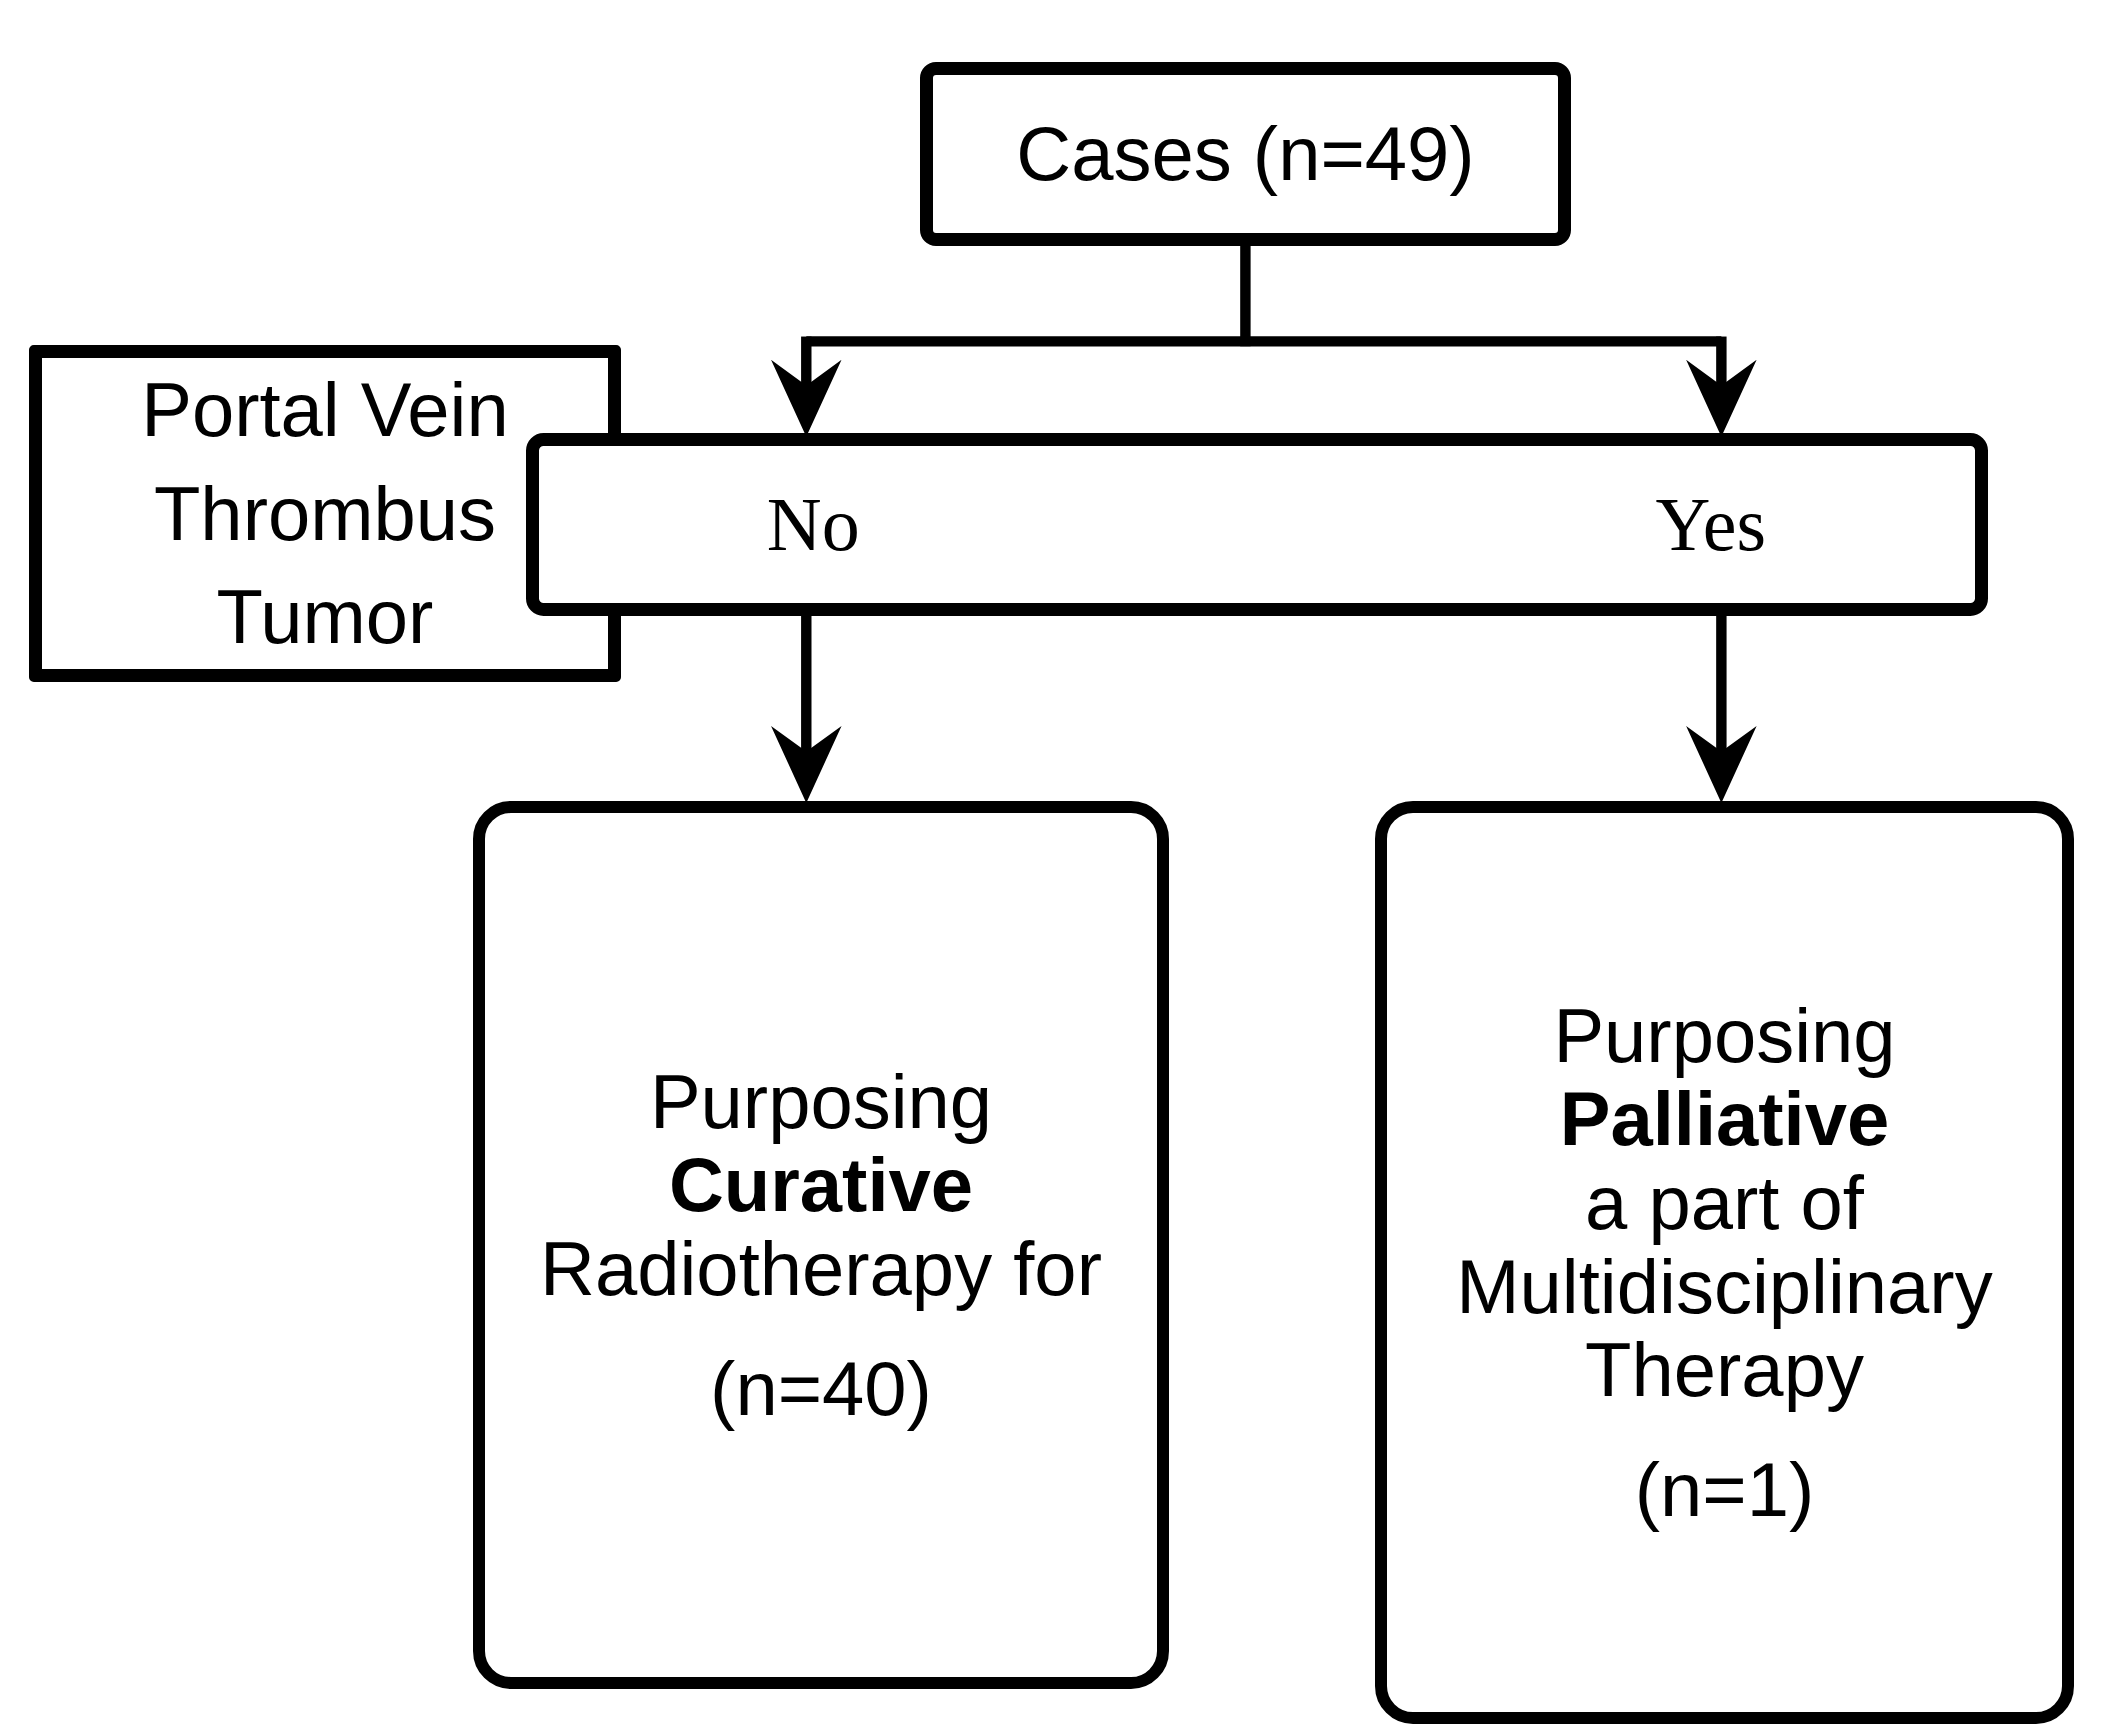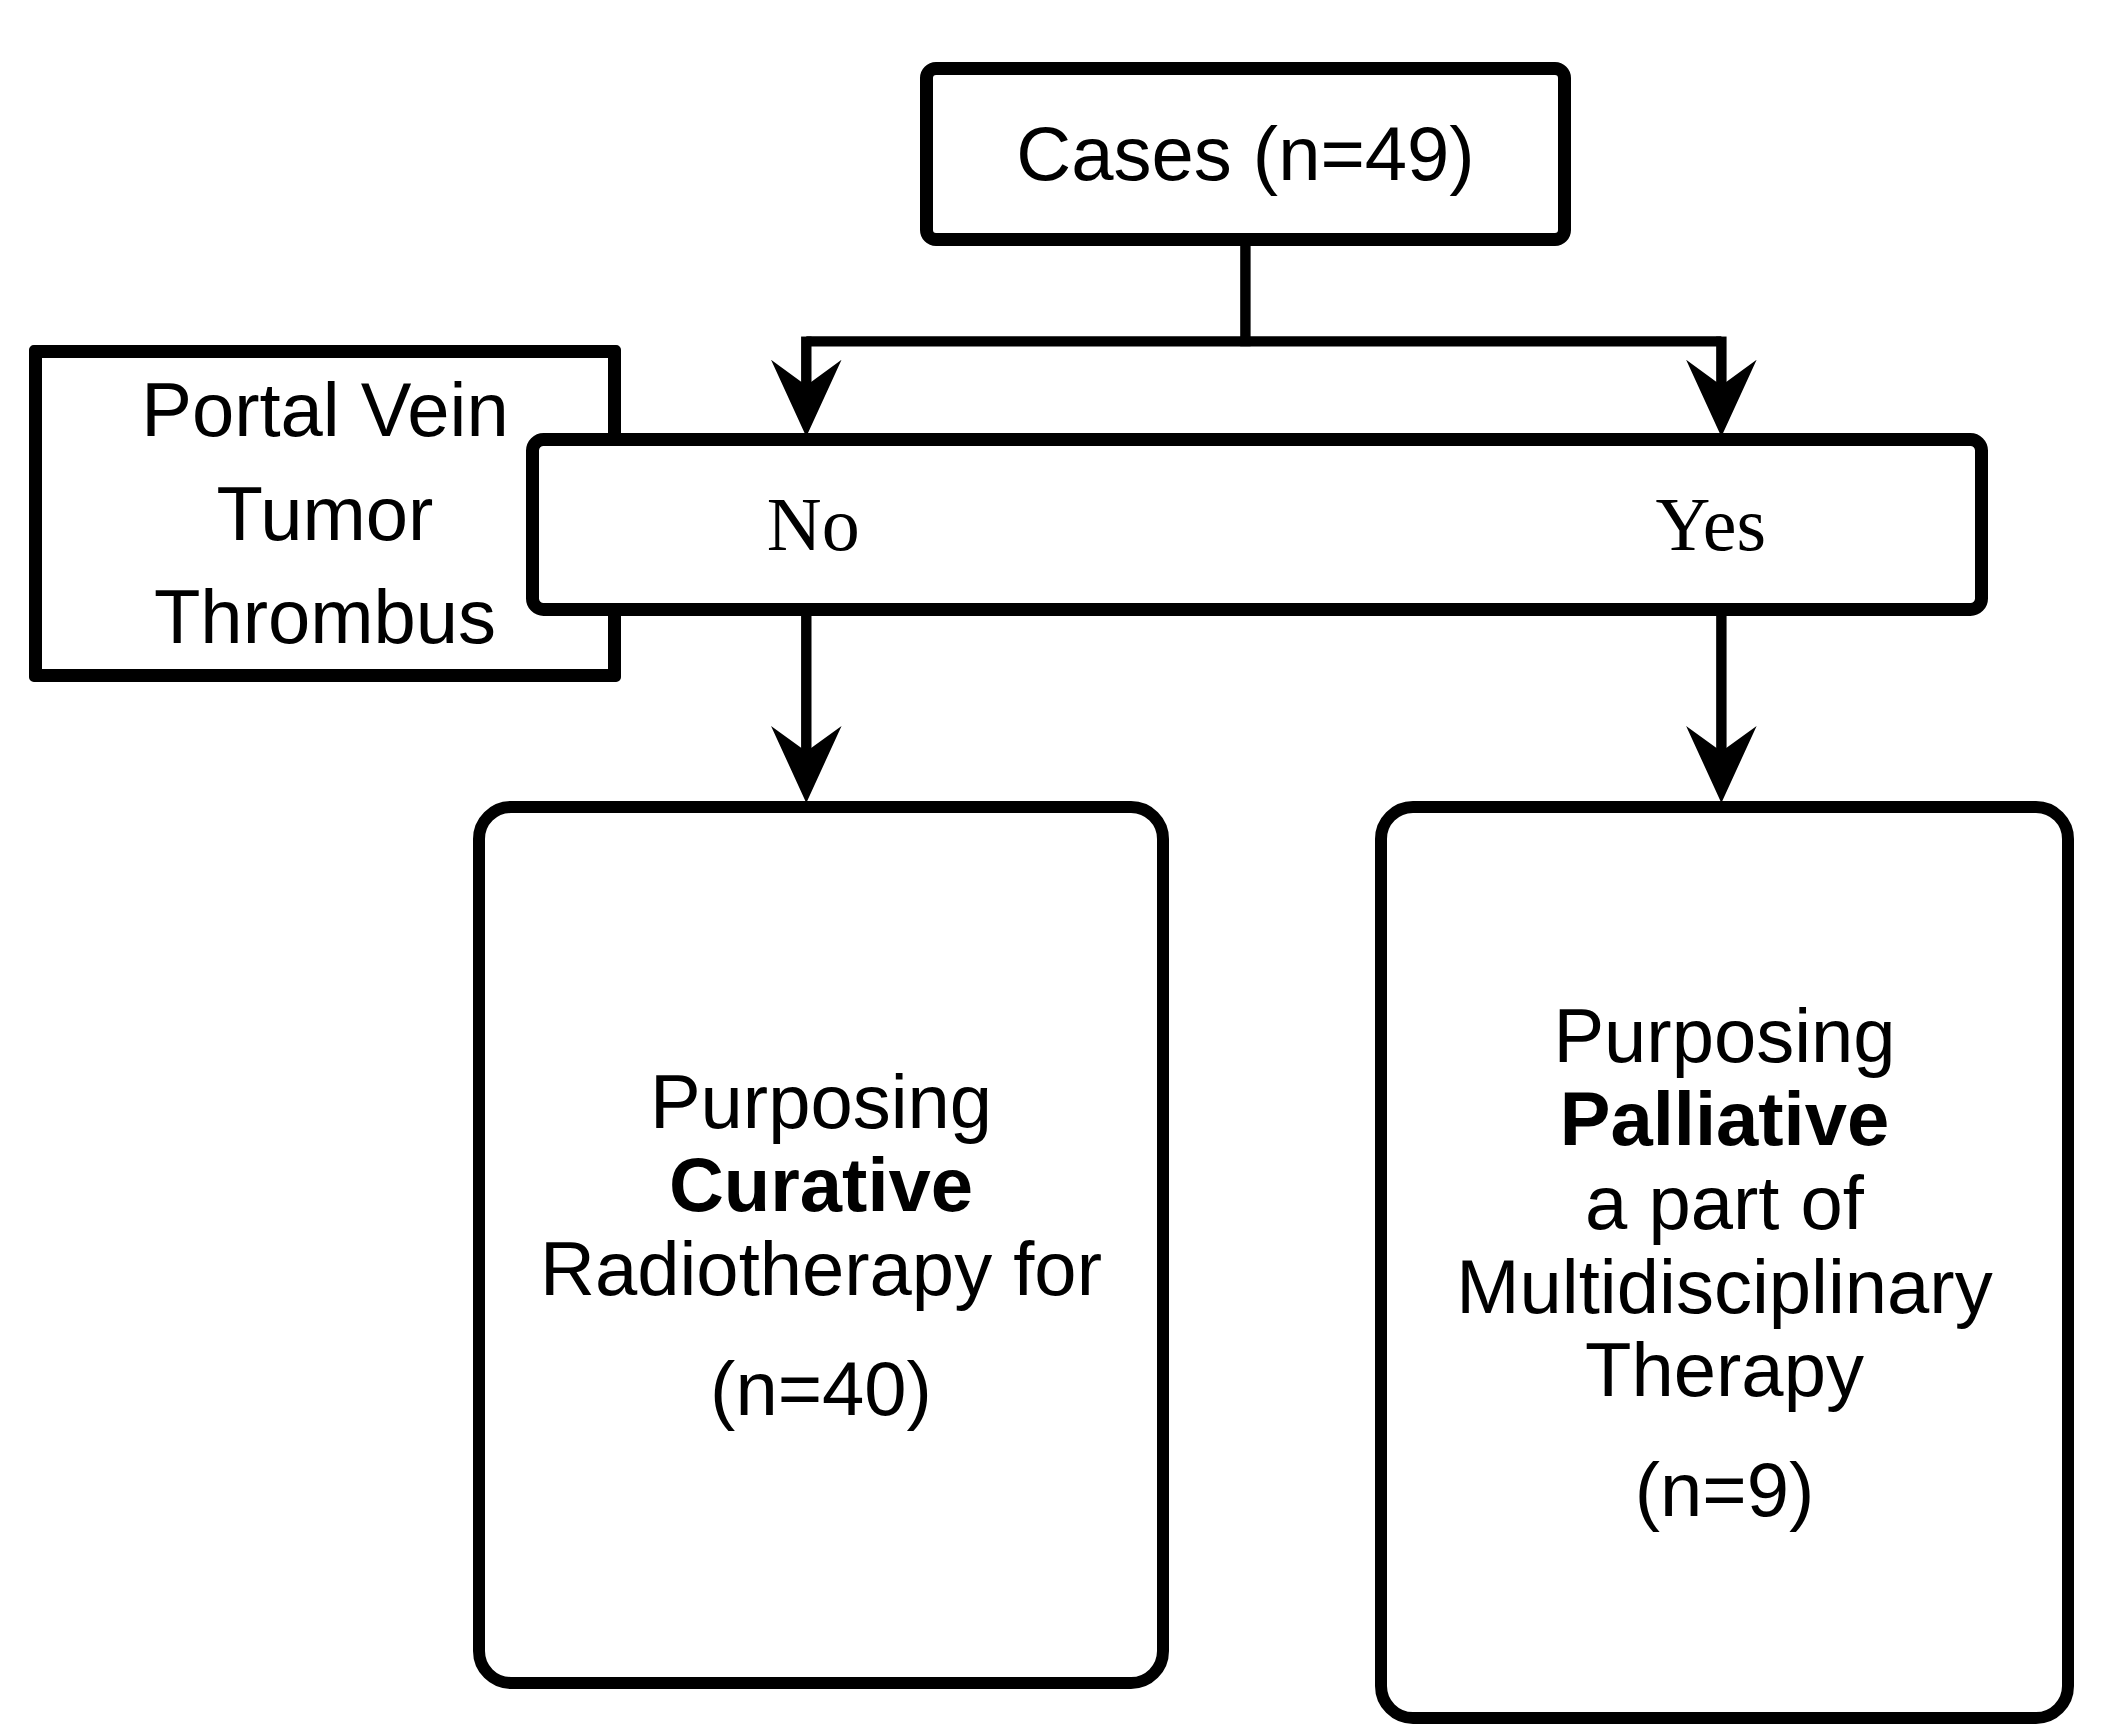--- a/index.html
+++ b/index.html
@@ -105,39 +105,39 @@
     <line x1="2148" y1="766" x2="2148" y2="952"></line>
     <path d="M2148,1002 L2104,906 L2148,938 L2192,906 Z"></path>
   </svg>
 
   <div class="node node--cases">
     <span class="txt-line">Cases (n=49)</span>
   </div>
 
   <div class="node node--portal">
     <span class="txt-line">Portal Vein</span>
+    <span class="txt-line">Thrombus</span>
     <span class="txt-line">Tumor</span>
-    <span class="txt-line">Thrombus</span>
   </div>
 
   <div class="node node--bar">
     <span class="bar-label bar-label--no">No</span>
     <span class="bar-label bar-label--yes">Yes</span>
   </div>
 
   <div class="node node--outcome node--curative">
     <span class="txt-line">Purposing</span>
     <span class="txt-line txt-line--bold">Curative</span>
     <span class="txt-line">Radiotherapy for</span>
     <span class="count-line">(n=40)</span>
   </div>
 
   <div class="node node--outcome node--palliative">
     <span class="txt-line">Purposing</span>
     <span class="txt-line txt-line--bold">Palliative</span>
     <span class="txt-line">a part of</span>
     <span class="txt-line">Multidisciplinary</span>
     <span class="txt-line">Therapy</span>
-    <span class="count-line">(n=9)</span>
+    <span class="count-line">(n=1)</span>
   </div>
 
 </div>
 
 
 </body></html>

